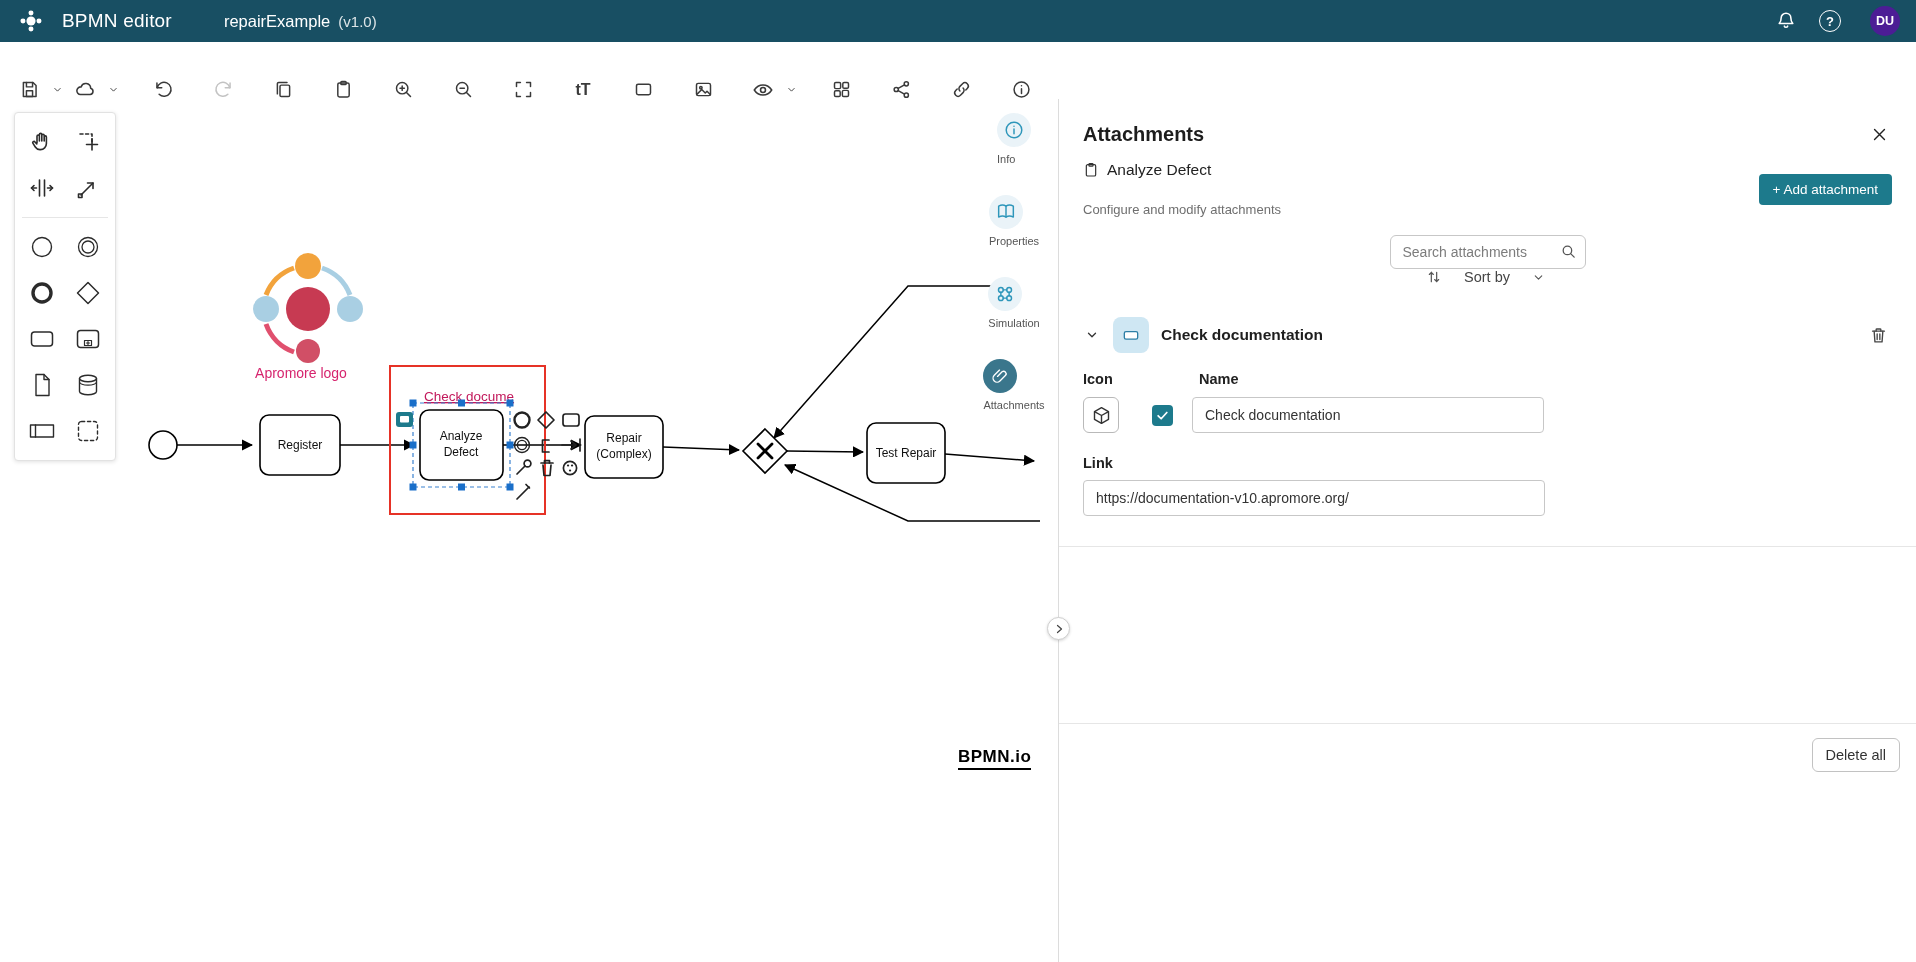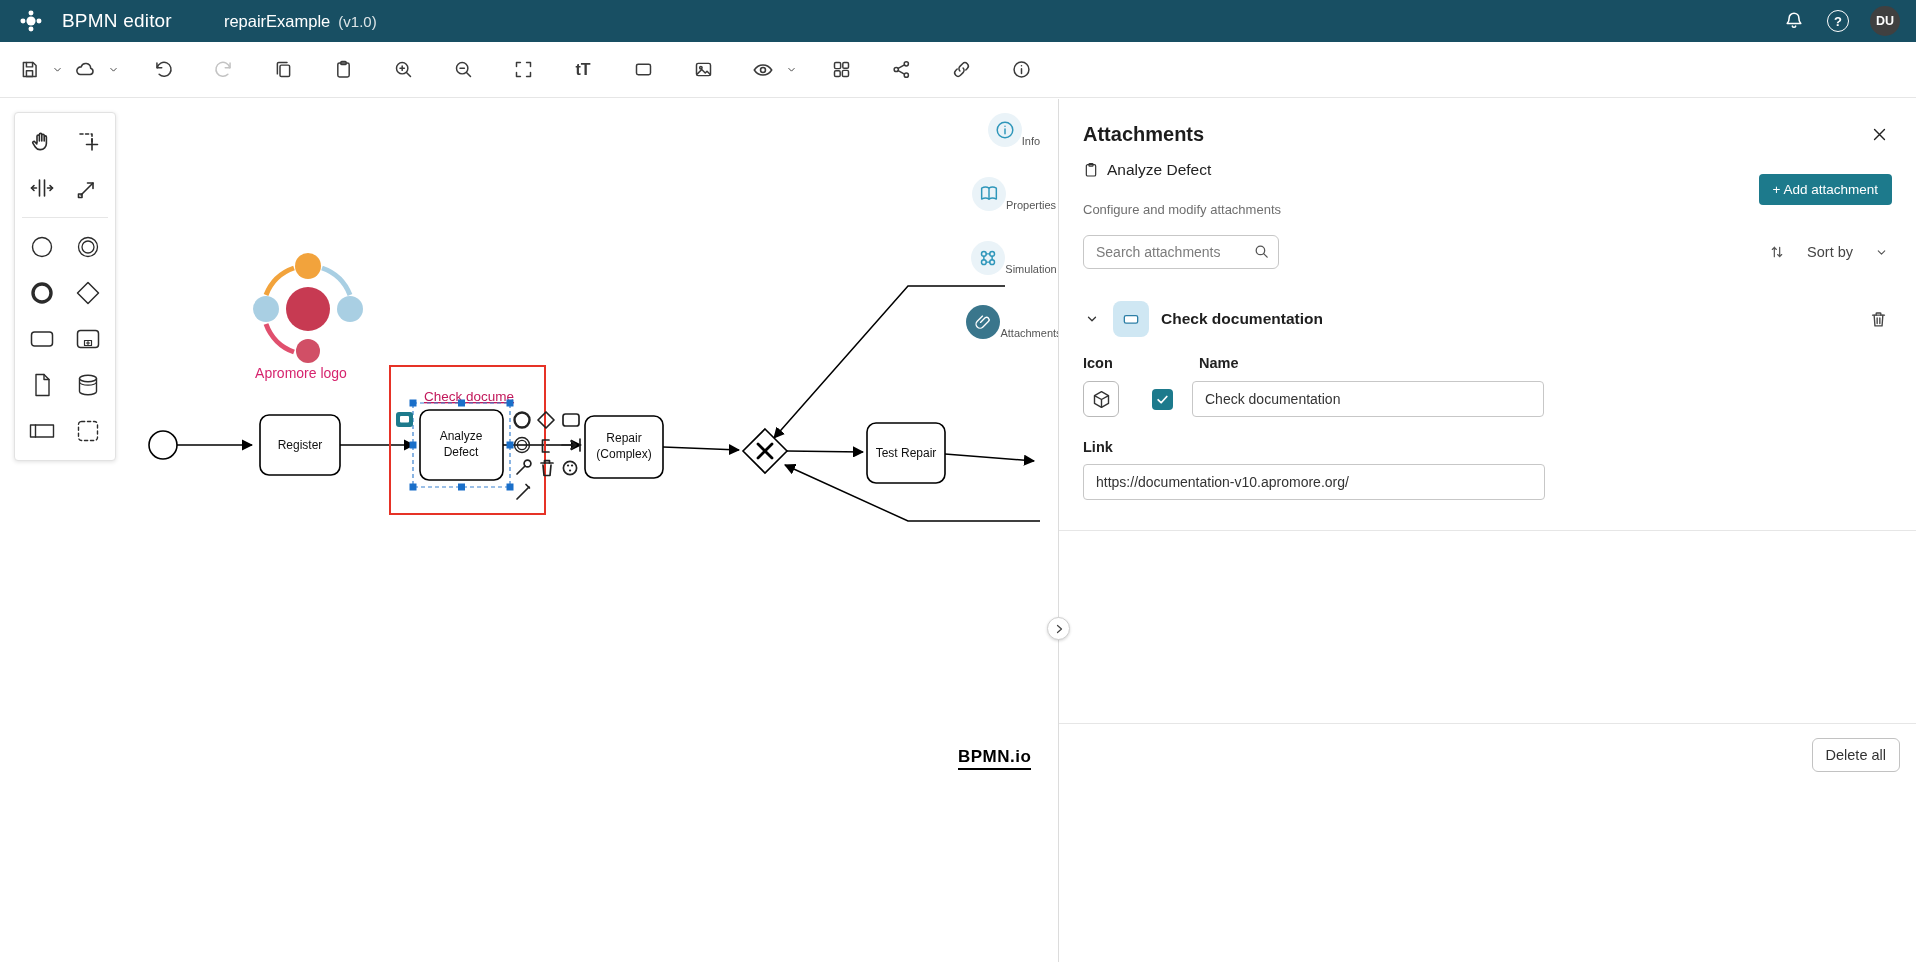--- a/index.html
+++ b/index.html
@@ -10,45 +10,45 @@
   .hdr { height:42px; background:#184f63; display:flex; align-items:center; padding:0 16px; color:#fff; }
   .hdr-left { display:flex; align-items:center; gap:16px; }
   .logo-mark { width:30px; height:30px; display:flex; align-items:center; justify-content:center; }
   .app-title { font-size:19px; font-weight:normal; letter-spacing:.2px; }
   .doc-wrap { margin-left:36px; display:flex; align-items:baseline; gap:8px; }
   .doc-name { font-size:16.5px; }
   .doc-ver { font-size:15px; opacity:.85; }
   .hdr-right { margin-left:auto; display:flex; align-items:center; gap:20px; }
   .hdr-icon { width:24px; height:24px; display:flex; align-items:center; justify-content:center; cursor:pointer; }
   .help-circle { width:22px; height:22px; border:1.6px solid #fff; border-radius:50%; display:flex; align-items:center; justify-content:center; font-size:13px; font-weight:bold; }
-  .avatar { width:30px; height:30px; border-radius:50%; background:#404040; display:flex; align-items:center; justify-content:center; font-size:12.5px; font-weight:bold; }
+  .avatar { width:30px; height:30px; border-radius:50%; background:#4c1d95; display:flex; align-items:center; justify-content:center; font-size:12.5px; font-weight:bold;margin-left:8px; }
 
   
-  .tbar { height:56px; display:flex; align-items:center; padding:0 10px; border-bottom:1px solid #e6e6e6; background:#fff; }
+  .tbar { height:56px; display:flex; align-items:center; padding:0 10px; border-bottom:1px solid #e6e6e6; background:#fff;margin-top:20px; }
   .tb-btn { width:38px; height:38px; display:flex; align-items:center; justify-content:center; border:none; background:none; cursor:pointer; border-radius:4px; }
   .tb-chev { width:18px; height:38px; display:flex; align-items:center; justify-content:center; border:none; background:none; cursor:pointer; }
   .tb-gap { width:22px; }
   .tb-txt { font-size:16px; font-weight:600; color:#3a3a3a; }
   svg.icn { stroke:#3a3a3a; fill:none; stroke-width:1.7; stroke-linecap:round; stroke-linejoin:round; }
   svg.icn.disabled { stroke:#c3c3c3; }
 
   
   .main { position:absolute; top:99px; left:0; right:0; bottom:0; display:flex; }
   .canvas { position:relative; width:1059px; height:100%; background:#fff; border-right:1px solid #dcdcdc; overflow:hidden; }
   .diagram { position:absolute; top:0; left:0; }
 
   
   .palette { position:absolute; top:13px; left:14px; width:102px; background:#fff; border:1px solid #e2e2e2; border-radius:4px; box-shadow:0 1px 4px rgba(0,0,0,.12); padding:8px 5px; display:grid; grid-template-columns:1fr 1fr; gap:4px 2px; justify-items:center; }
   .pal-item { width:44px; height:42px; display:flex; align-items:center; justify-content:center; cursor:pointer; border-radius:3px; }
   .pal-sep { grid-column:1 / -1; width:86px; height:1px; background:#e6e6e6; margin:4px 0; }
   svg.pal { stroke:#2b2b2b; fill:none; stroke-width:1.6; stroke-linecap:round; stroke-linejoin:round; }
 
   
   .side-tabs { position:absolute; top:14px; right:12px; width:64px; display:flex; flex-direction:column; gap:30px; align-items:center; }
-  .stab { display:flex; flex-direction:row; align-items:flex-end; cursor:pointer; }
+  .stab { display:flex; flex-direction:column; align-items:flex-start; cursor:pointer; }
   .stab-circle { width:34px; height:34px; border-radius:50%; background:#eaf3f8; display:flex; align-items:center; justify-content:center; }
   .stab-circle.active { background:#3a768c; }
   .stab-label { margin-top:6px; font-size:11px; color:#555; }
   svg.stab-icn { stroke:#2e96ba; fill:none; stroke-width:1.6; stroke-linecap:round; stroke-linejoin:round; }
   svg.stab-icn.white { stroke:#fff; }
 
   .toggle-btn { position:absolute; left:1047px; top:518px; width:23px; height:23px; border-radius:50%; background:#fff; border:1px solid #cfcfcf; box-shadow:0 1px 3px rgba(0,0,0,.15); display:flex; align-items:center; justify-content:center; cursor:pointer; z-index:6; }
 
   .watermark { position:absolute; left:958px; top:648px; font-size:17px; font-weight:800; letter-spacing:.5px; color:#000; border-bottom:2.5px solid #000; padding-bottom:1px; cursor:pointer; }
 
@@ -57,21 +57,21 @@
   .p-pad { padding:22px 24px 0 24px; }
   .p-head { display:flex; align-items:center; justify-content:space-between; }
   .p-title { font-size:20px; font-weight:700; color:#1d1d1d; }
   .p-close { width:26px; height:26px; border:none; background:none; cursor:pointer; display:flex; align-items:center; justify-content:center; }
   .p-elem-row { margin-top:14px; display:flex; align-items:center; }
   .elem-left { display:flex; flex-direction:column; gap:23px; }
   .elem-name-row { display:flex; align-items:center; gap:8px; }
   .elem-name { font-size:15.5px; color:#222; }
   .p-sub { font-size:13px; color:#6f6f6f; }
   .add-btn { margin-left:auto; background:#1d7a8c; color:#fff; border:none; border-radius:4px; font-size:13.5px; padding:8px 14px; cursor:pointer; font-family:inherit; }
-  .search-row { margin-top:18px; display:flex; align-items:center; justify-content:space-between; }
+  .search-row { margin-top:18px; display:flex; align-items:center; justify-content:space-between;flex-direction:column; }
   .search-box { position:relative; width:196px; }
   .search-input { width:100%; height:34px; border:1px solid #c7c7c7; border-radius:6px; padding:0 32px 0 12px; font-size:14px; color:#444; font-family:inherit; outline:none; }
   .search-input::placeholder { color:#7c7c7c; }
   .search-icon { position:absolute; right:9px; top:8px; }
   .sort-ctl { display:flex; align-items:center; gap:22px; color:#454545; font-size:14.5px; cursor:pointer; margin-right:4px; }
 
   .card { margin-top:32px; }
   .card-head { display:flex; align-items:center; gap:12px; }
   .card-title { font-size:15.5px; font-weight:700; color:#1e1e1e; }
   .card-icon { width:36px; height:36px; border-radius:8px; background:#cfe7f3; display:flex; align-items:center; justify-content:center; }

